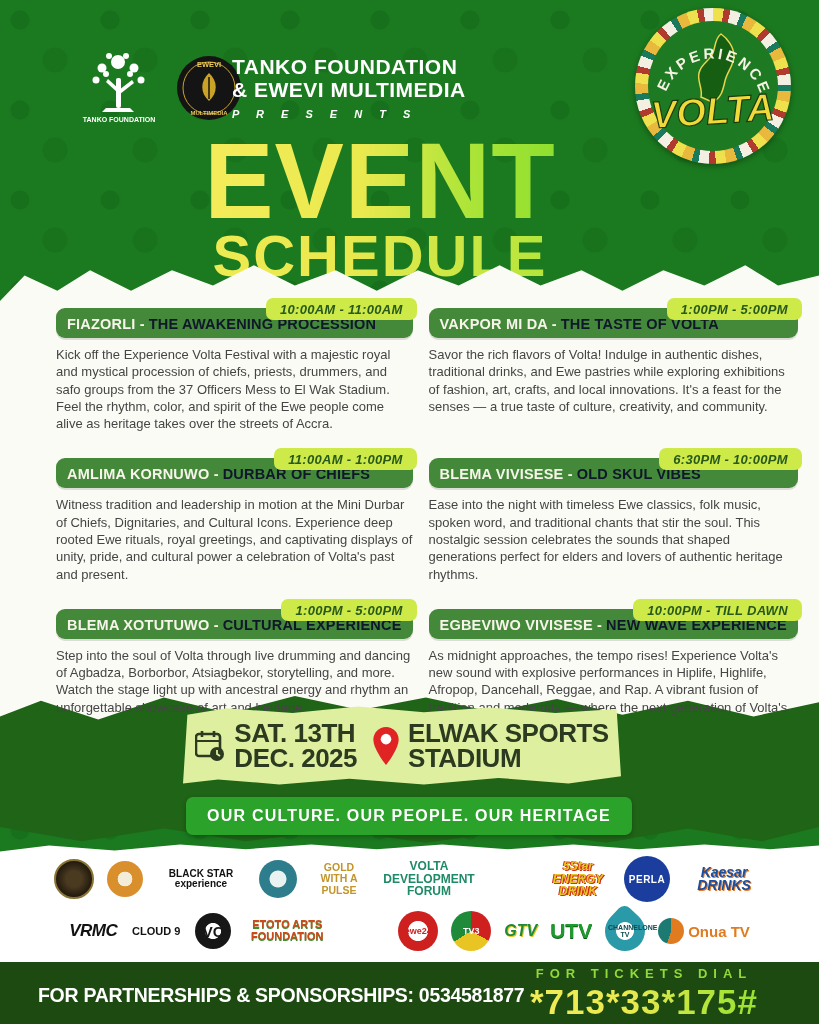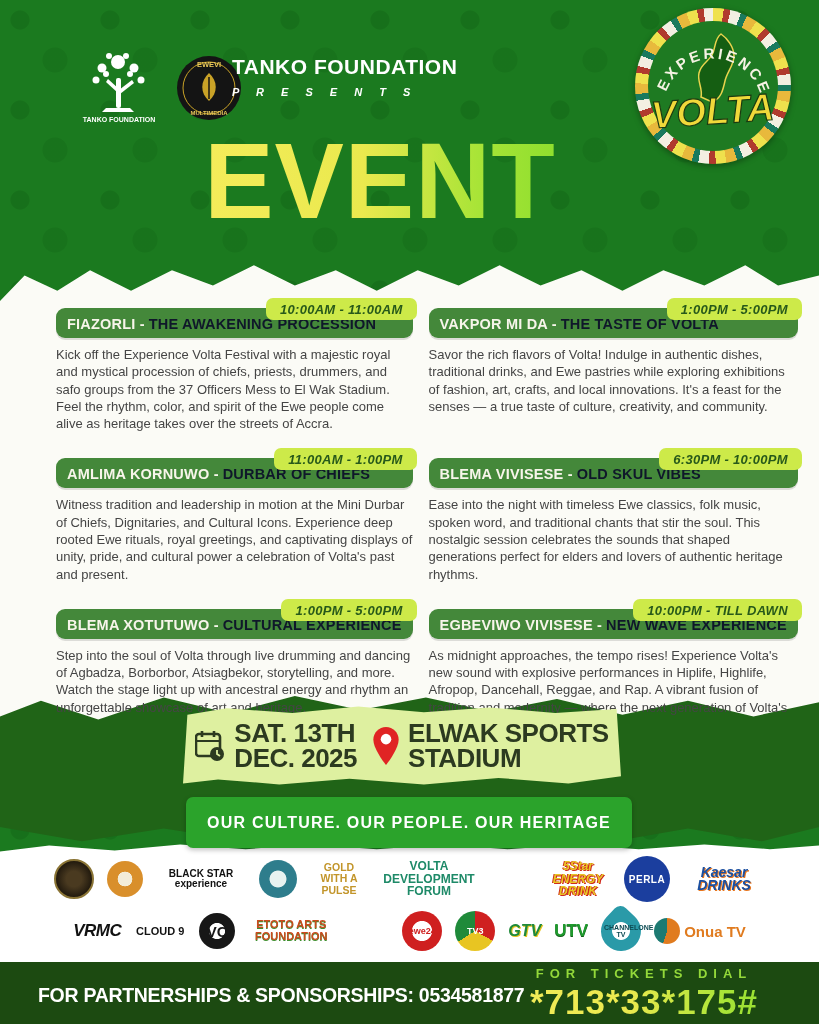--- a/index.html
+++ b/index.html
@@ -45,21 +45,21 @@
   .ev-name{color:#f7f5ea;margin-right:4px;}
   .ev-sub{color:#0f172a;}
   .ev-desc{margin-top:8px;font-size:13px;line-height:1.33;color:#454545;}
   
   .venue-bar{position:absolute;left:183px;top:705px;width:438px;height:81px;background:#def0a0;z-index:7;
     clip-path:polygon(1% 12%,10% 4%,25% 10%,40% 2%,55% 9%,70% 3%,85% 10%,99% 5%,100% 88%,88% 97%,72% 90%,55% 98%,38% 91%,22% 98%,8% 92%,0% 97%);
     display:flex;align-items:center;justify-content:center;gap:16px;}
   .v-group{display:flex;align-items:center;gap:9px;}
   .v-text{font-size:26px;font-weight:900;color:#2c3a20;line-height:.96;letter-spacing:-.5px;}
   
-  .tagline{position:absolute;left:186px;top:797px;width:446px;height:51px;background:#2ba32b;border-radius:7px;z-index:7;
+  .tagline{position:absolute;left:186px;top:797px;width:446px;height:38px;background:#2ba32b;border-radius:7px;z-index:7;
     display:flex;align-items:center;justify-content:center;color:#fff;font-weight:800;font-size:16px;letter-spacing:1.2px;
     box-shadow:0 2px 5px rgba(0,0,0,.25);}
   
   .sp-row{position:absolute;left:0;width:819px;display:flex;align-items:center;justify-content:center;gap:13px;z-index:7;}
   .sp-row1{top:852px;height:54px;}
   .sp-row2{top:906px;height:50px;}
   .sp{display:flex;align-items:center;justify-content:center;text-align:center;flex:none;}
   .sp-label{display:block;}
   .spacer{width:42px;flex:none;}
   .lg-circle{border-radius:50%;}
@@ -76,21 +76,21 @@
   .lg-vrmc .sp-label{font-size:17px;font-weight:900;font-style:italic;color:#121212;letter-spacing:-.5px;}
   .lg-cloud9 .sp-label{width:52px;font-size:11px;font-weight:900;color:#121212;}
   .lg-vc{width:36px;height:36px;background:radial-gradient(#fff 30%,#171717 33%);}
   .lg-vc .sp-label{font-size:15px;font-weight:900;color:#171717;}
   .lg-etoto .sp-label{width:86px;font-size:11px;font-weight:900;color:#cc4a1e;line-height:1.05;text-shadow:0 1px 0 #3f8f2f;}
   .lg-ewe24{width:40px;height:40px;background:radial-gradient(#fff 34%,#cf2020 37%);border-radius:50%;}
   .lg-ewe24 .sp-label{font-size:9px;font-weight:900;color:#cf2020;}
   .lg-tv3{width:40px;height:40px;border-radius:50%;background:conic-gradient(#cf2020 0 33%,#e8c522 33% 66%,#1f8a3a 66%);}
   .lg-tv3 .sp-label{font-size:9px;font-weight:700;color:#fff;}
   .lg-gtv .sp-label{font-size:16px;font-weight:900;font-style:italic;color:#1f8a3a;text-shadow:1px 1px 0 #e8c522;}
-  .lg-utv .sp-label{font-size:17px;font-weight:900;color:#1f9a2e;text-shadow:0 1px 0 #0d5a14;}
+  .lg-utv .sp-label{font-size:21px;font-weight:900;color:#1f9a2e;text-shadow:0 1px 0 #0d5a14;}
   .lg-c1{width:40px;height:40px;border-radius:8px 50% 50% 50%;background:radial-gradient(#fff 30%,#2a9aa8 33%);transform:rotate(0.12turn);}
   .lg-c1 .sp-label{transform:rotate(-0.12turn);font-size:7px;font-weight:900;color:#0d4a52;width:34px;}
   .lg-onua .sp-label{font-size:15px;font-weight:900;color:#e07b1f;}
   .lg-onua::before{content:"";width:26px;height:26px;border-radius:50%;margin-right:4px;
     background:conic-gradient(#e07b1f 0 55%,#1d7a72 55%);}
   
   .footer{position:absolute;left:0;top:962px;width:819px;height:62px;background:#1c4a11;z-index:8;}
   .partnerships{position:absolute;left:38px;top:22px;color:#fff;font-weight:900;font-size:19.5px;letter-spacing:-.3px;}
   .tickets{position:absolute;right:30px;top:4px;width:290px;text-align:center;}
   .tickets-label{font-size:13px;font-weight:800;letter-spacing:6px;color:#93d83a;}
@@ -126,39 +126,41 @@
       <circle cx="33" cy="33" r="26" fill="none" stroke="#c9a227" stroke-width="1"></circle>
       <path d="M33 18 C24 26 24 38 33 46 C42 38 42 26 33 18 Z" fill="#c9a227"></path>
       <path d="M33 22 L33 44" stroke="#141414" stroke-width="1.5"></path>
       <text x="33" y="12" text-anchor="middle" font-size="7.5" font-weight="bold" fill="#e8c85a">EWEVI</text>
       <text x="33" y="60" text-anchor="middle" font-size="6" font-weight="bold" fill="#e8c85a">MULTIMEDIA</text>
     </svg>
   </div>
 
   <div class="presenter">
     <div class="l1">TANKO FOUNDATION</div>
+    <div class="l2">&amp; EWEVI MULTIMEDIA</div>
     <div class="pres">P R E S E N T S</div>
   </div>
 
   <div class="volta-badge">
     <div class="volta-inner"></div>
     <svg class="volta-svg" width="156" height="156" viewBox="0 0 156 156">
       <defs>
           <path id="arcpath" d="M 30 88 A 50 52 0 0 1 126 88" fill="none"></path>
         </defs>
       <path d="M86 26 c-7 5 -5 14 -9 21 c-4 7 -11 9 -13 18 c-2 9 4 15 2 24 l11 5 c9 -3 11 -12 13 -21 c2 -9 9 -16 9 -25 c0 -9 -7 -18 -13 -22 z" fill="#155e12" stroke="#e8d44d" stroke-width="1.5"></path>
       <text font-size="15" font-weight="bold" fill="#f6f3e4" letter-spacing="3">
         <textPath href="#arcpath" startOffset="4">EXPERIENCE</textPath>
       </text>
       <text x="78" y="116" text-anchor="middle" font-size="38" font-weight="bold" font-style="italic" fill="#f0d93a" stroke="#1a3a10" stroke-width="1.2" transform="rotate(-4 78 110)">VOLTA</text>
     </svg>
   </div>
 
   <div class="big-title">
     <span class="t1 grad-text">EVENT</span>
+    <span class="t2 grad-text">SCHEDULE</span>
   </div>
 
   <div class="paper-main"></div>
   <div class="band"></div>
   <div class="paper-sponsors"></div>
 
   <div class="events">
 
     <div class="event">
       <span class="time-badge">10:00AM - 11:00AM</span>

